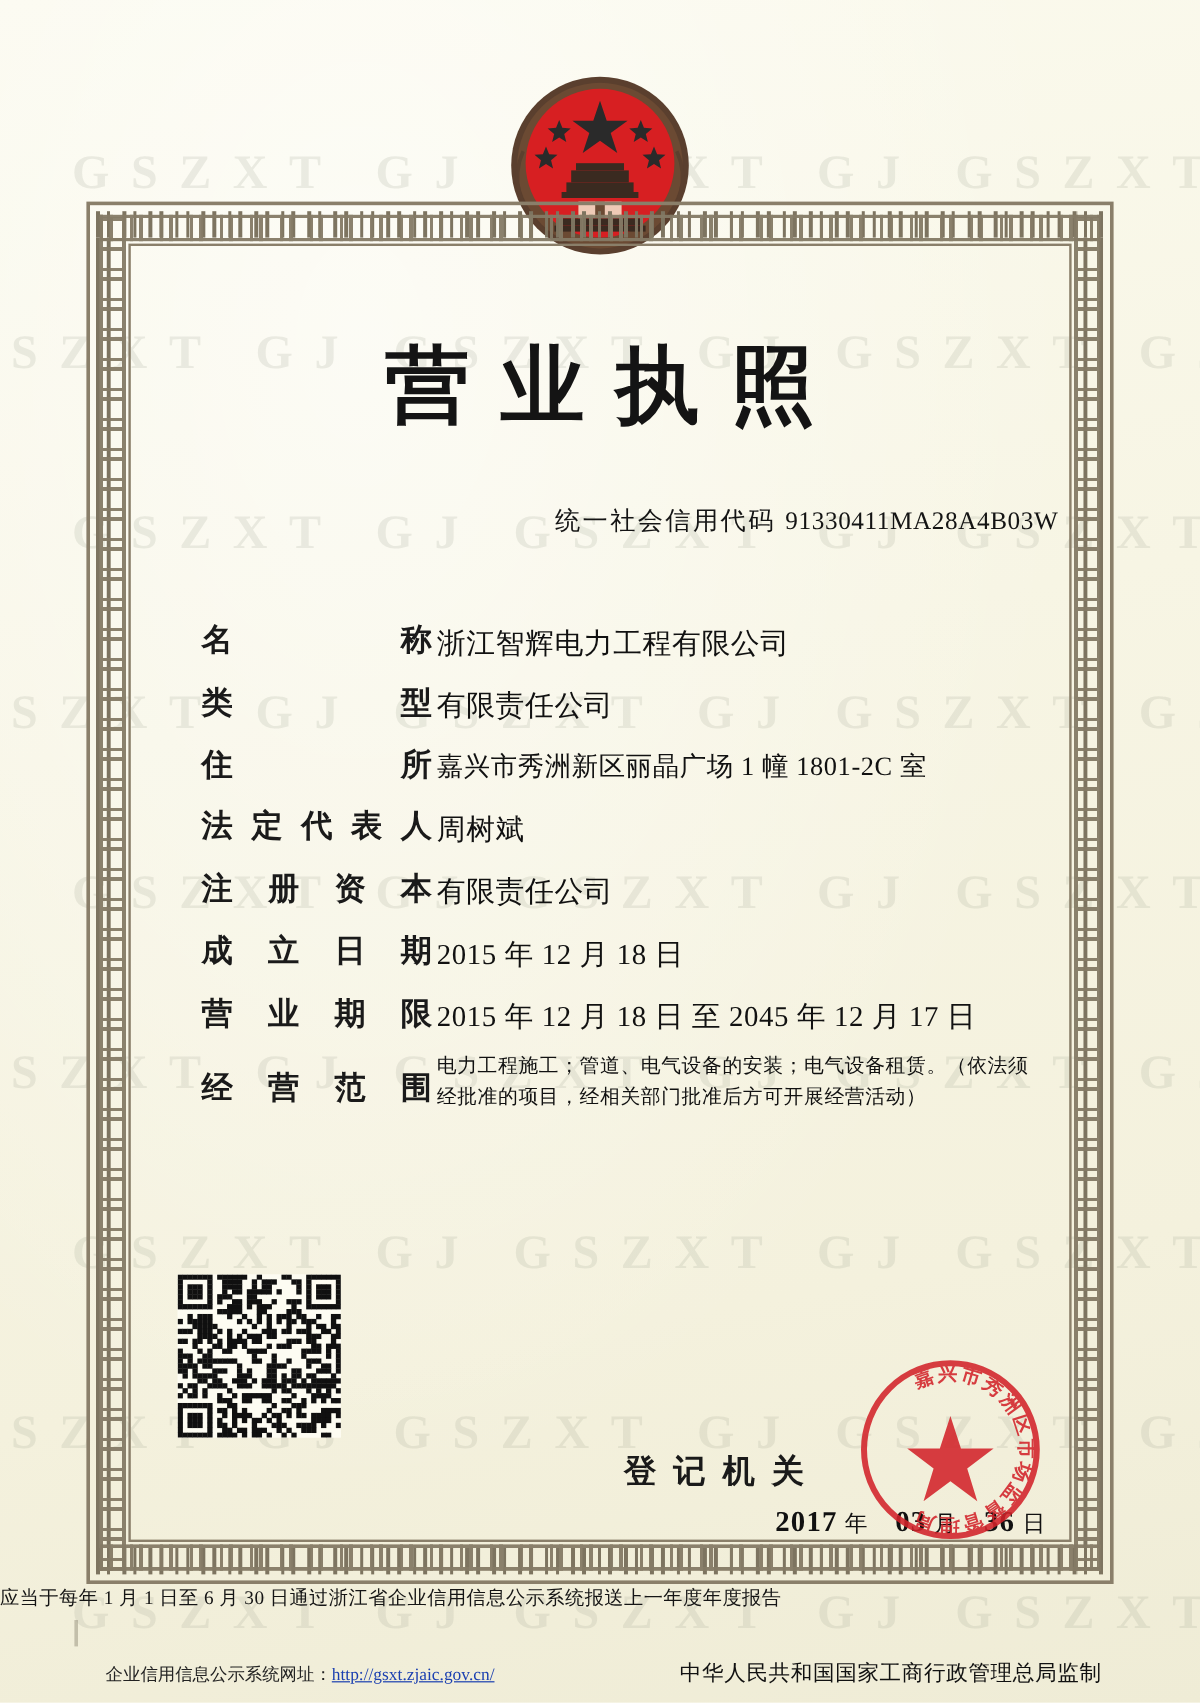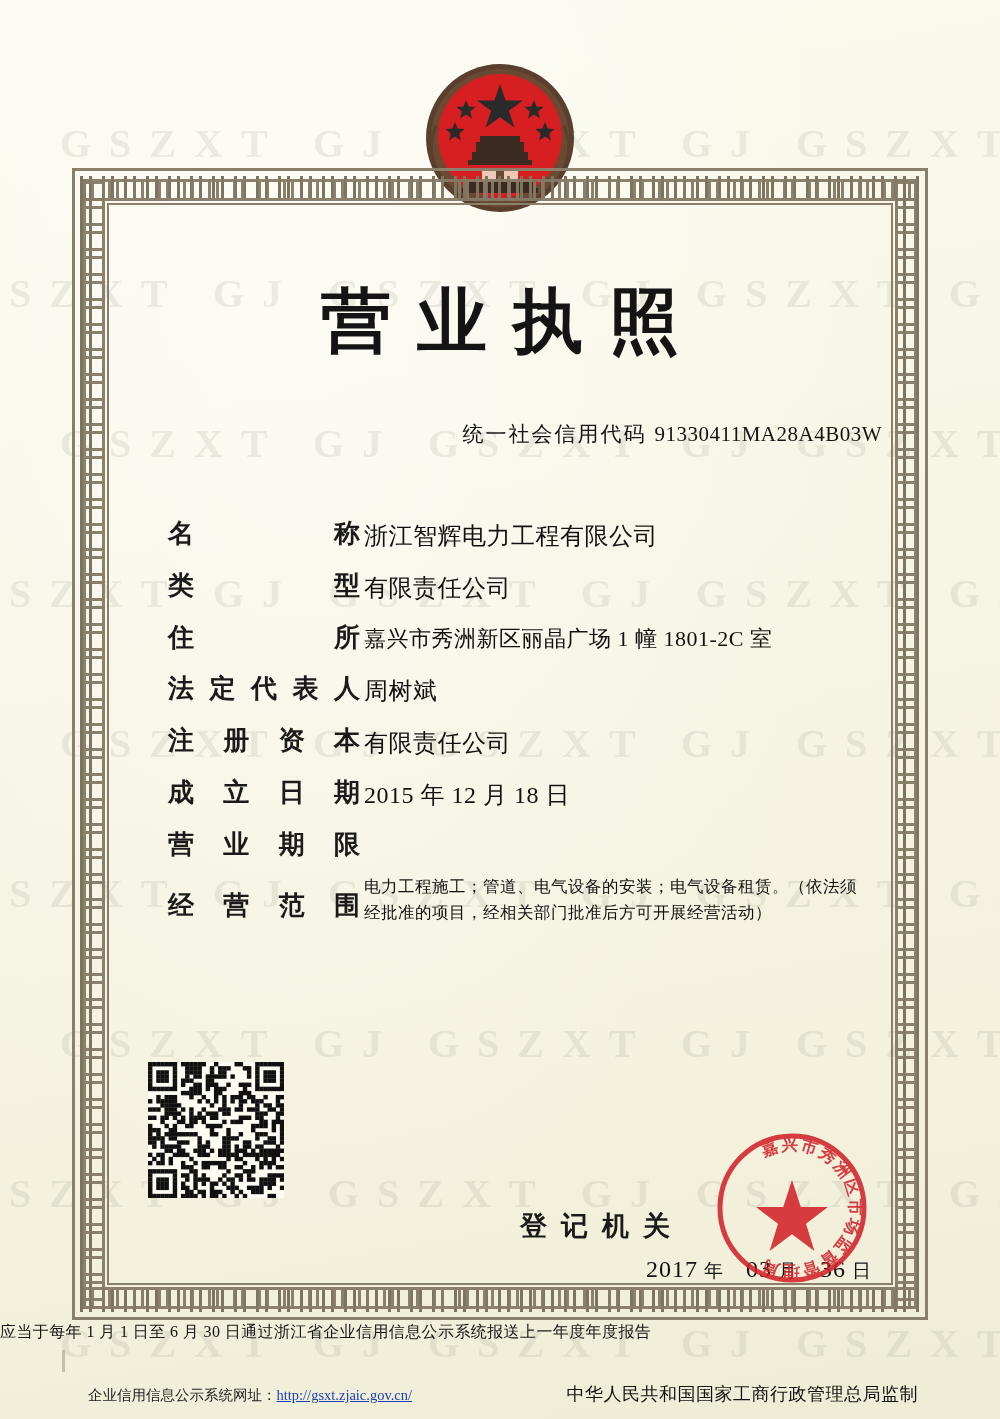--- a/index.html
+++ b/index.html
@@ -222,21 +222,21 @@
   }
   #issue-date {
     position: absolute;
     left: 640px;
     top: 1256px;
     font-family: "Liberation Serif", serif;
     font-size: 24px;
     color: #111;
     letter-spacing: 1px;
   }
-  #issue-date .num { margin: 16px 6px; }
+  #issue-date .num { margin: 16px 6px; font-weight: bold; }
   #issue-date .unit { font-size: 19px; margin-right: 16px; }
 
   #seal {
     position: absolute;
     left: 712px;
     top: 1128px;
     width: 160px;
     height: 160px;
   }
 
@@ -409,20 +409,21 @@
       <div class="field-value big">2015 年 12 月 18 日</div>
     </div>
 
     <div class="field-row">
       <div class="field-label">
         <span>营</span>
         <span>业</span>
         <span>期</span>
         <span>限</span>
       </div>
+      <div class="field-value big">2015 年 12 月 18 日 至 2045 年 12 月 17 日</div>
     </div>
 
     <div class="field-row row-scope">
       <div class="field-label">
         <span>经</span>
         <span>营</span>
         <span>范</span>
         <span>围</span>
       </div>
       <div class="field-value small">电力工程施工；管道、电气设备的安装；电气设备租赁。（依法须经批准的项目，经相关部门批准后方可开展经营活动）</div>

